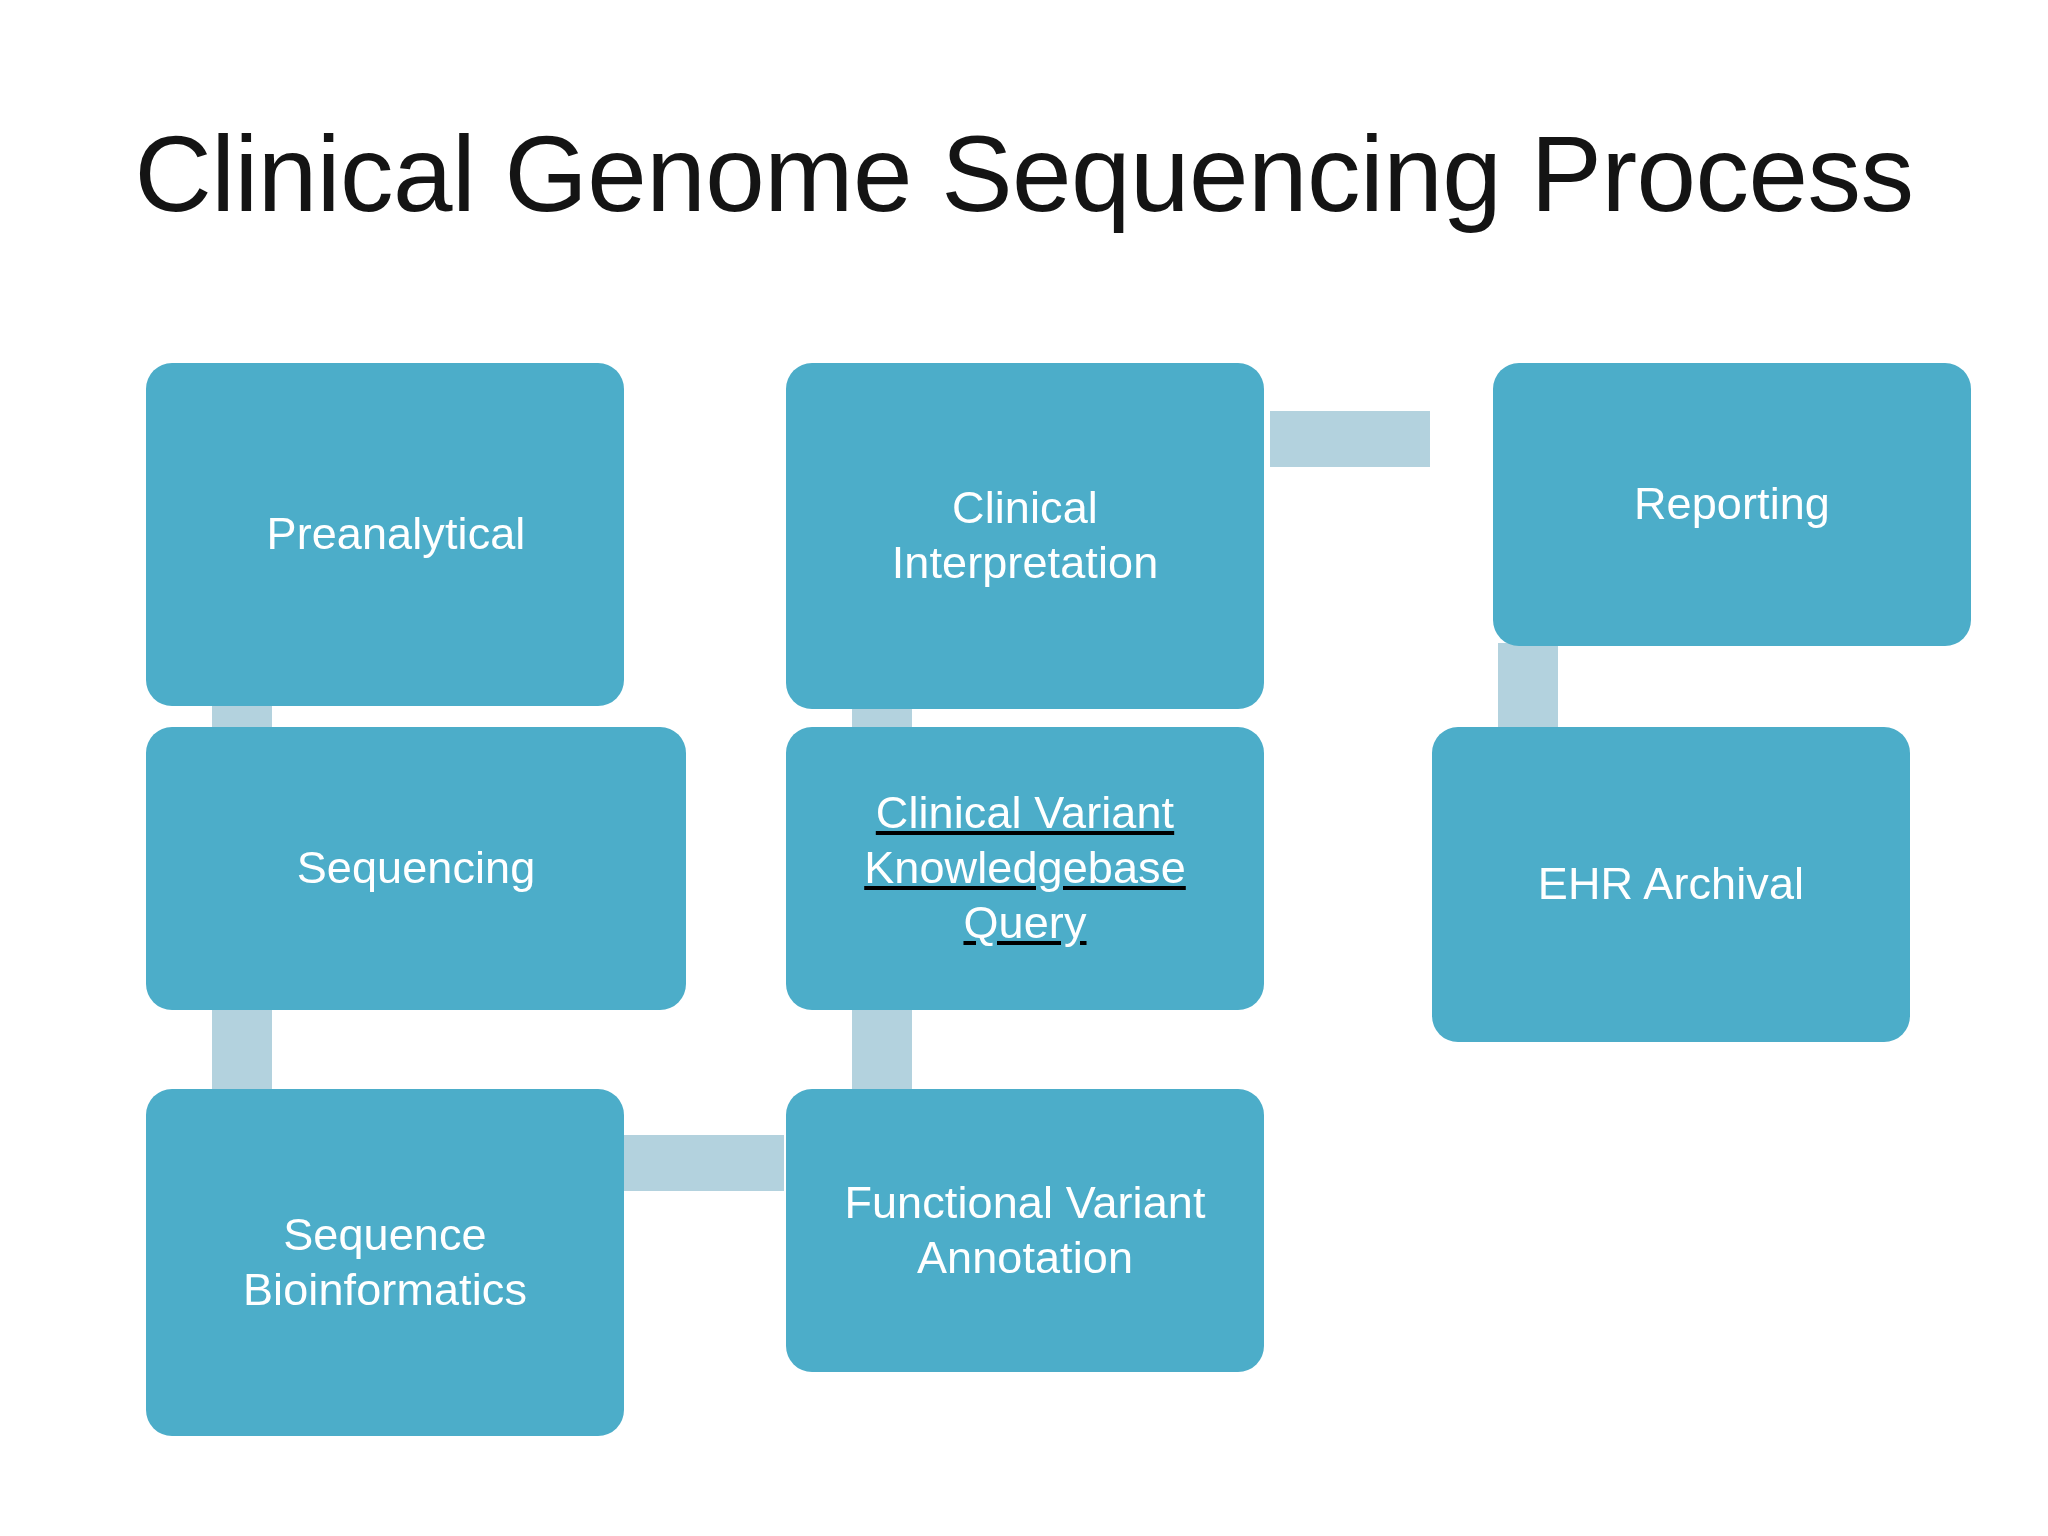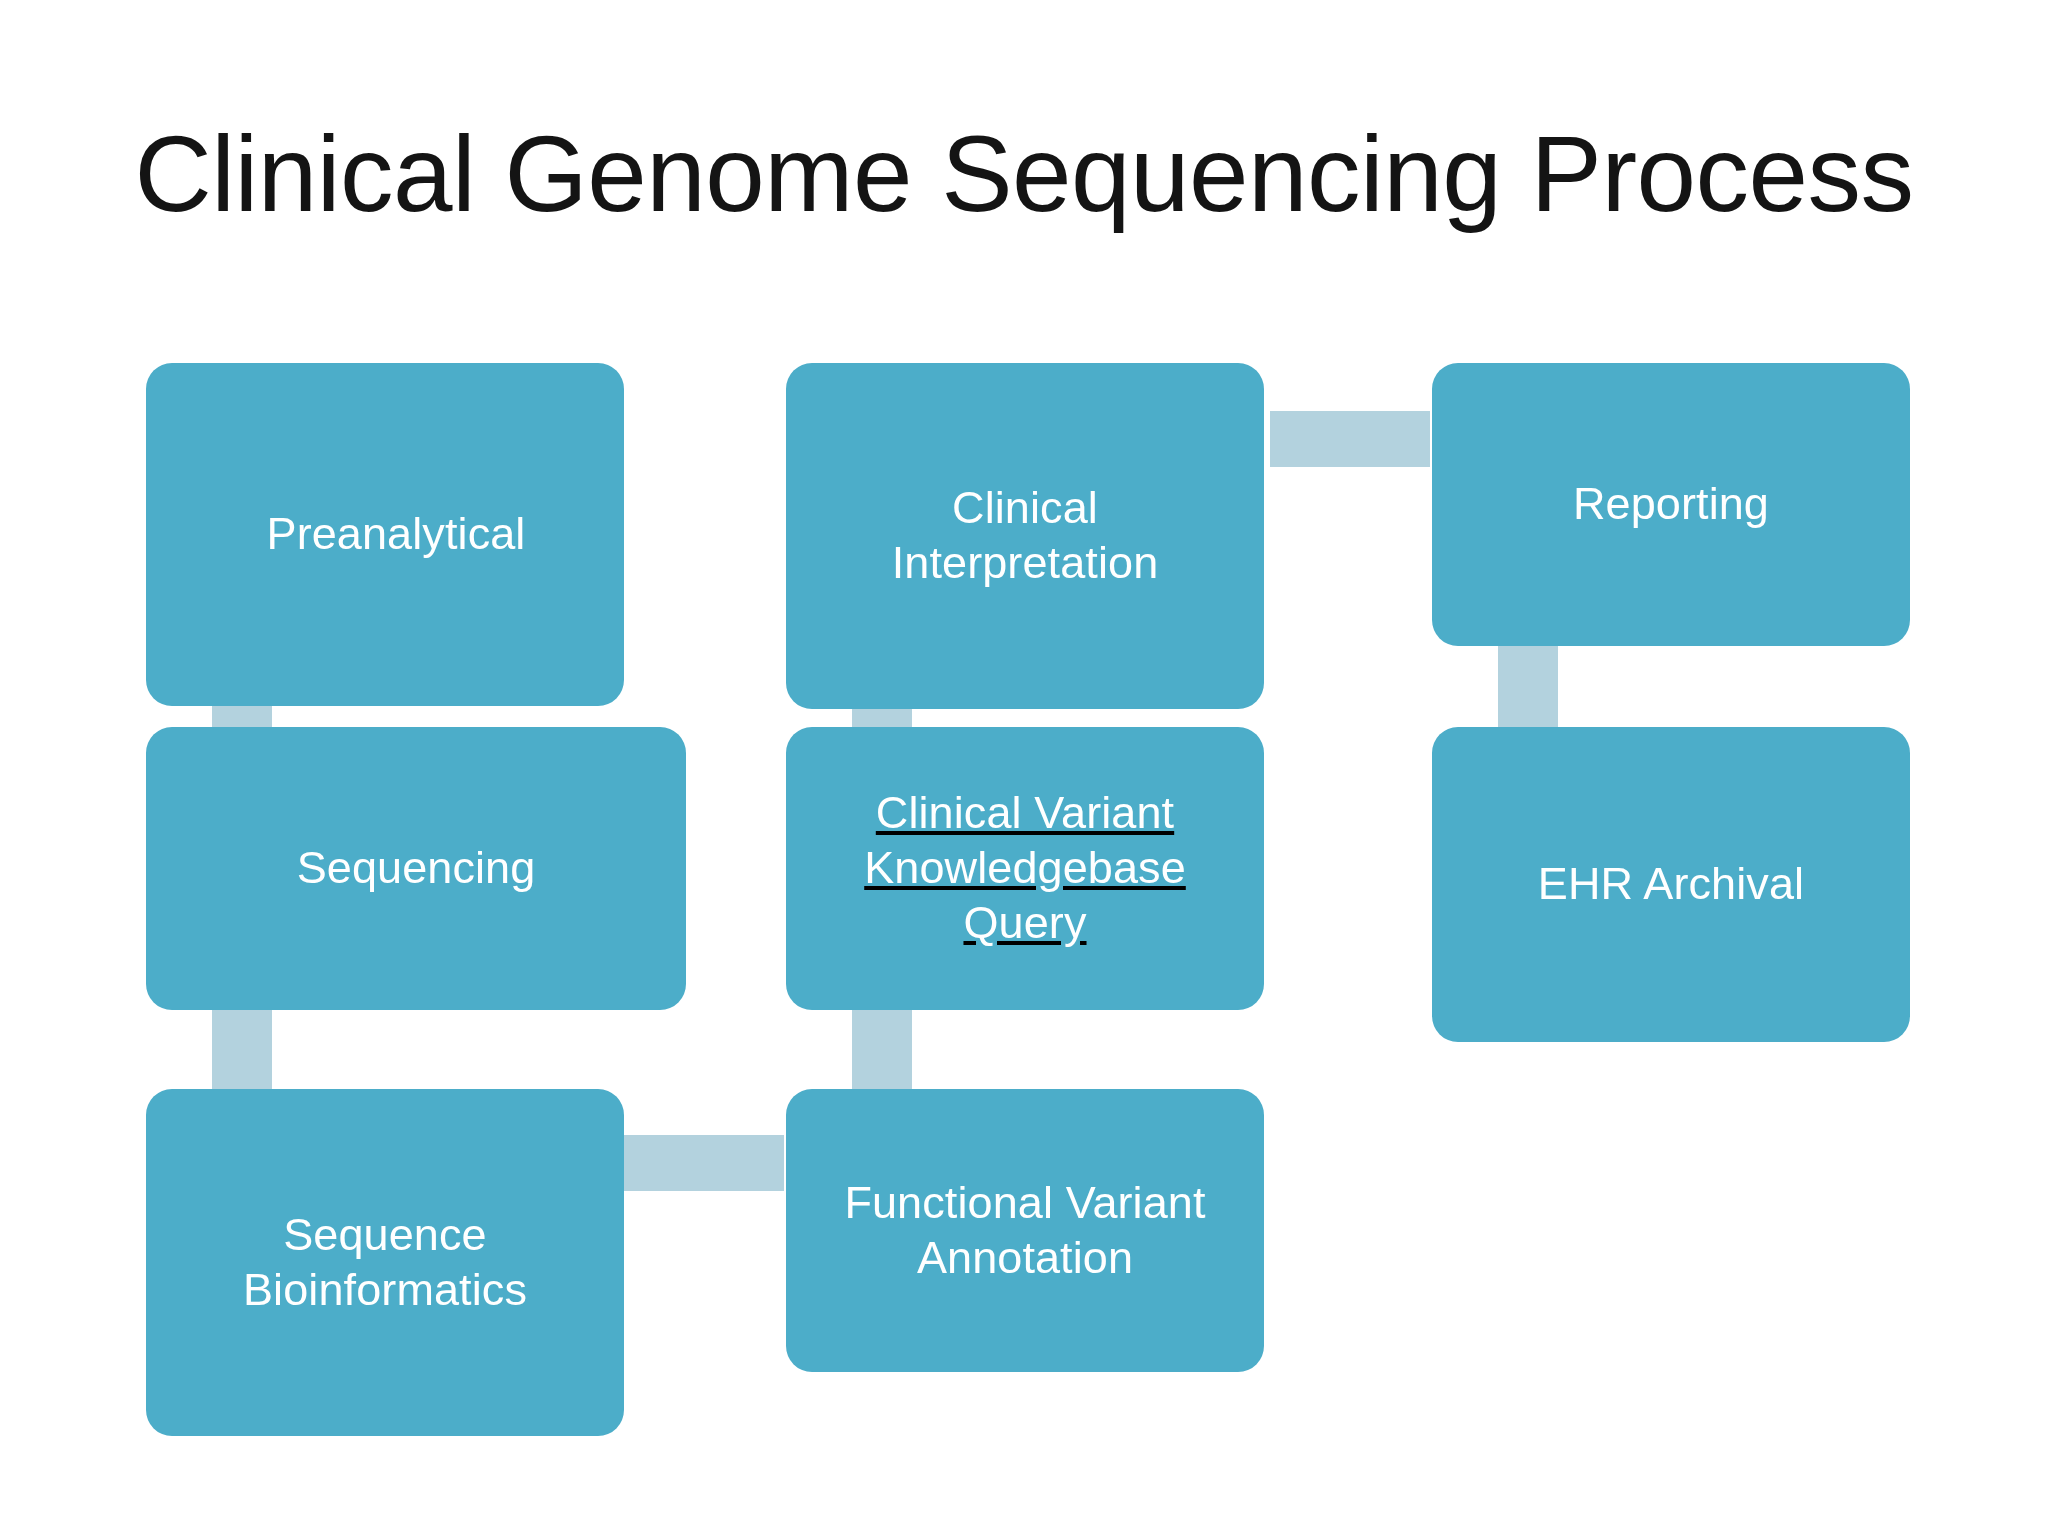--- a/index.html
+++ b/index.html
@@ -102,21 +102,21 @@
 
     <div class="node" style="left: 146px; top: 363px; width: 478px; height: 343px; background: rgb(76, 173, 201); padding-left: 48px;">
       <span class="node-label" style="color: rgb(255, 255, 255);">Preanalytical</span>
     </div>
 
     <div class="node" style="left: 786px; top: 363px; width: 478px; height: 346px; background: rgb(76, 173, 201);">
       <span class="node-label" style="color: rgb(255, 255, 255);">Clinical
 Interpretation</span>
     </div>
 
-    <div class="node" style="left: 1432px; top: 363px; width: 478px; height: 283px; background: rgb(76, 173, 201);">
+    <div class="node" style="left: 1493px; top: 363px; width: 478px; height: 283px; background: rgb(76, 173, 201);">
       <span class="node-label" style="color: rgb(255, 255, 255);">Reporting</span>
     </div>
 
     <div class="node" style="left: 146px; top: 727px; width: 540px; height: 283px; background: rgb(76, 173, 201);">
       <span class="node-label" style="color: rgb(255, 255, 255);">Sequencing</span>
     </div>
 
     <div class="node" style="left: 786px; top: 727px; width: 478px; height: 283px; background: rgb(76, 173, 201); text-decoration: underline;">
       <span class="node-label" style="color: rgb(255, 255, 255);">Clinical Variant
 Knowledgebase

